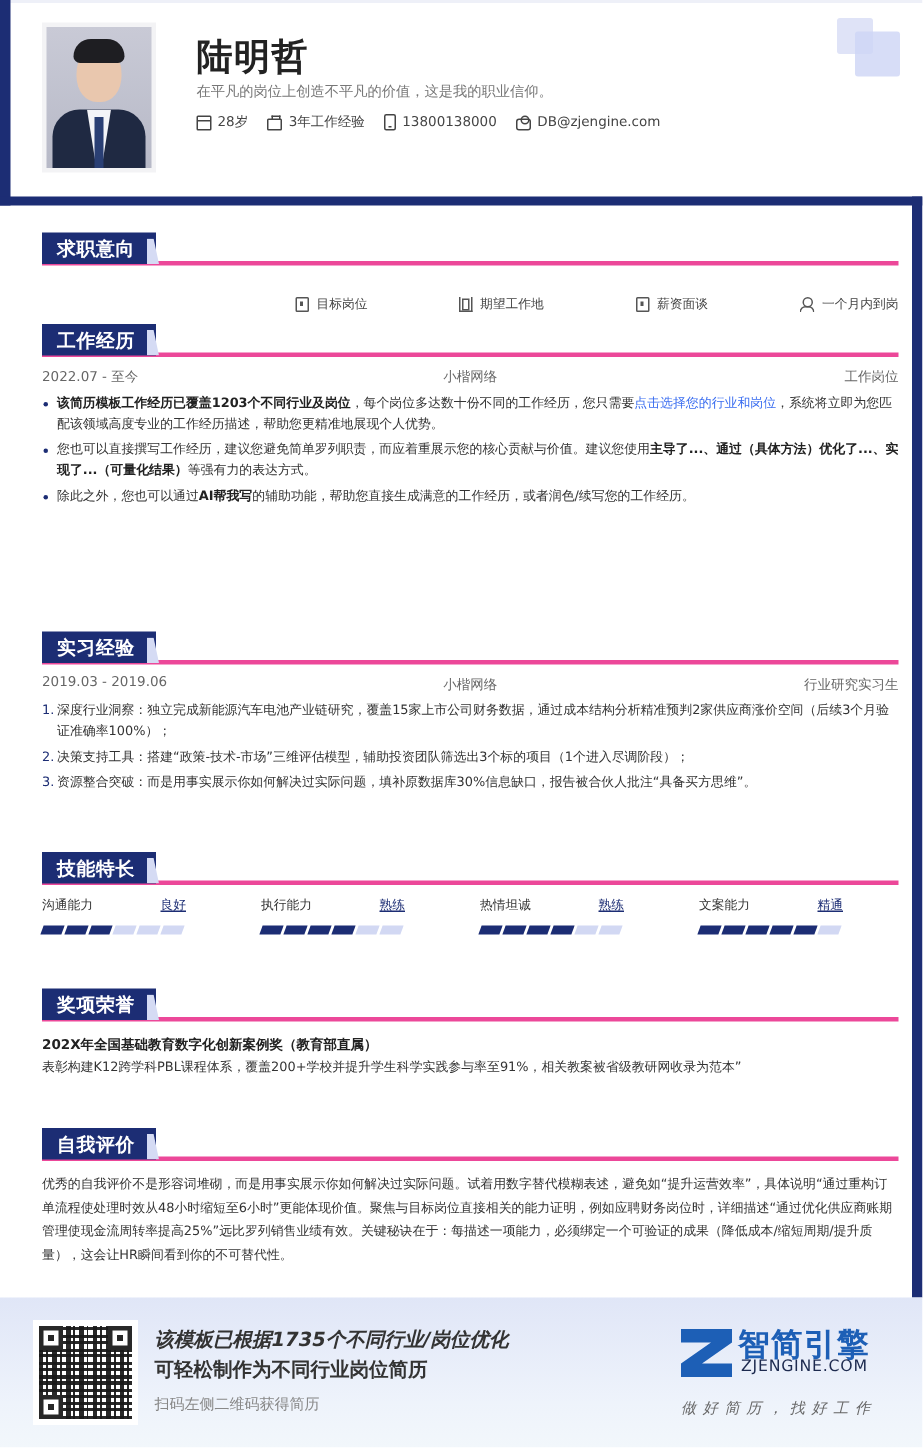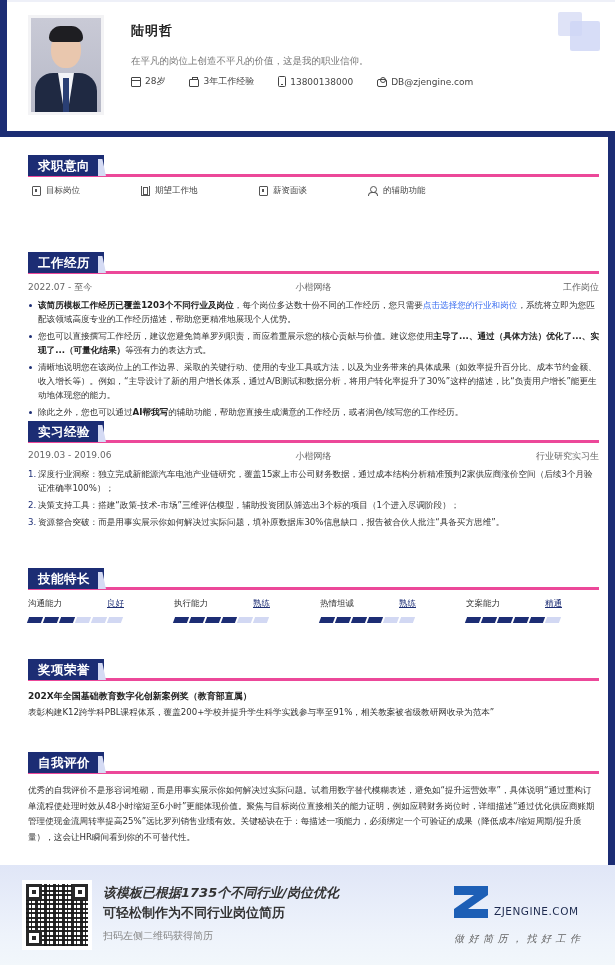--- a/index.html
+++ b/index.html
@@ -14,23 +14,23 @@
 
   
   .photo { position: absolute; left: 28px; top: 15px; width: 76px; height: 100px; background: #f3f3f5; padding: 3px; }
   .photo-inner { width: 70px; height: 94px; background: linear-gradient(180deg, #c9cad6 0%, #b7b9c7 100%); position: relative; overflow: hidden; }
   .photo .head { position: absolute; left: 20px; top: 12px; width: 30px; height: 38px; border-radius: 50% 50% 45% 45%; background: #e9c7ae; }
   .photo .hair { position: absolute; left: 18px; top: 8px; width: 34px; height: 16px; border-radius: 16px 16px 6px 6px; background: #1e1e22; }
   .photo .suit { position: absolute; left: 4px; top: 55px; width: 62px; height: 45px; border-radius: 18px 18px 0 0; background: #1f2942; }
   .photo .shirt { position: absolute; left: 27px; top: 55px; width: 16px; height: 40px; background: #f3f4f8; clip-path: polygon(0 0, 100% 0, 60% 100%, 40% 100%); }
   .photo .tie { position: absolute; left: 32px; top: 60px; width: 6px; height: 34px; background: #2a3f74; }
 
-  .name { position: absolute; left: 131px; top: 22px; font-size: 13px; font-weight: bold; color: #222; letter-spacing: 1px; }
+  .name { position: absolute; left: 131px; top: 22px; font-size: 24px; font-weight: bold; color: #222; letter-spacing: 1px; }
   .motto { position: absolute; left: 131px; top: 55px; font-size: 9.5px; color: #777; }
-  .meta { position: absolute; left: 131px; top: 75px; display: flex; gap: 24px; font-size: 9px; color: #444; align-items: center; justify-content: center; }
+  .meta { position: absolute; left: 131px; top: 75px; display: flex; gap: 13px; font-size: 9px; color: #444; align-items: center; justify-content: center; }
   .meta-item { display: flex; align-items: center; gap: 4px; }
   .ico { display: inline-block; width: 10px; height: 10px; position: relative; }
   .ico-cal { border: 1.2px solid #444; border-radius: 1px; }
   .ico-cal::before { content: ""; position: absolute; left: 0; right: 0; top: 2px; height: 1px; background: #444; }
   .ico-case { border: 1.2px solid #444; border-radius: 1px; height: 8px; margin-top: 2px; }
   .ico-case::before { content: ""; position: absolute; left: 2px; top: -3px; width: 4px; height: 2px; border: 1px solid #444; border-bottom: none; }
   .ico-phone { border: 1.2px solid #444; border-radius: 1.5px; width: 8px; height: 11px; }
   .ico-phone::after { content: ""; position: absolute; left: 2px; bottom: 1px; width: 2px; height: 1px; background: #444; }
   .ico-mail { border: 1.2px solid #444; border-radius: 2px; height: 8px; margin-top: 2px; }
   .ico-mail::before { content: ""; position: absolute; left: 2px; top: -3px; width: 4px; height: 4px; border: 1px solid #444; border-radius: 50%; }
@@ -38,21 +38,21 @@
   .deco1 { position: absolute; left: 558px; top: 12px; width: 24px; height: 24px; background: #dfe3f7; border-radius: 2px; }
   .deco2 { position: absolute; left: 570px; top: 21px; width: 30px; height: 30px; background: rgba(205, 212, 245, 0.8); border-radius: 2px; }
 
   
   .section { position: absolute; left: 28px; width: 571px; }
   .sec-head { position: relative; height: 22px; border-bottom: 3px solid #ec4899; }
   .sec-title { position: absolute; left: 0; top: 0; height: 21px; padding: 0 14px 0 10px; background: #1c2d74; color: #fff; font-size: 12.5px; line-height: 21px; font-weight: bold; letter-spacing: 0.5px; }
   .sec-tab { position: absolute; top: 4px; width: 8px; height: 17px; background: #d5dbf4; clip-path: polygon(0 0, 55% 0, 100% 100%, 0 100%); }
 
   
-  .intent { display: flex; margin-top: 8px; font-size: 8.5px; color: #444; }
+  .intent { display: flex; margin-top: 20px; font-size: 8.5px; color: #444; justify-content: flex-end; }
   .intent-item { display: flex; align-items: center; gap: 5px; }
   .ii-box { width: 9px; height: 10px; border: 1.2px solid #555; border-radius: 1px; position: relative; }
   .ii-box::after { content: ""; position: absolute; left: 2px; top: 2px; width: 2px; height: 3px; background: #555; }
   .ii-bld { width: 9px; height: 10px; border-left: 1.2px solid #555; border-right: 1.2px solid #555; border-bottom: 1.2px solid #555; position: relative; }
   .ii-bld::before { content: ""; position: absolute; left: 1px; top: 1px; width: 3px; height: 6px; border: 1px solid #555; }
   .ii-person { width: 10px; height: 10px; position: relative; }
   .ii-person::before { content: ""; position: absolute; left: 2px; top: 0; width: 5px; height: 5px; border: 1.2px solid #555; border-radius: 50%; }
   .ii-person::after { content: ""; position: absolute; left: 0; bottom: 0; width: 8px; height: 3px; border: 1.2px solid #555; border-bottom: none; border-radius: 4px 4px 0 0; }
 
   
@@ -157,39 +157,38 @@
     <div class="intent-item" style="width:118px;">
       <span class="ii-bld"></span>
       <span>期望工作地</span>
     </div>
     <div class="intent-item" style="width:109px;">
       <span class="ii-box"></span>
       <span>薪资面谈</span>
     </div>
     <div class="intent-item">
       <span class="ii-person"></span>
-      <span>的辅助功能</span>
-    </div>
-  </div>
-</div>
-
-<div class="section" style="top:216px;margin-top:36px;">
+      <span>一个月内到岗</span>
+    </div>
+  </div>
+</div>
+
+<div class="section" style="top:216px;">
   <div class="sec-head">
     <div class="sec-title">工作经历</div>
     <div class="sec-tab" style="left:70px;"></div>
   </div>
   <div class="entry-row">
     <span>2022.07 - 至今</span>
     <span class="mid">小楷网络</span>
     <span class="right">工作岗位</span>
   </div>
   <ul class="bullets">
     <li><b>该简历模板工作经历已覆盖1203个不同行业及岗位</b><span>，每个岗位多达数十份不同的工作经历，您只需要</span><span class="link">点击选择您的行业和岗位</span><span>，系统将立即为您匹配该领域高度专业的工作经历描述，帮助您更精准地展现个人优势。</span></li>
     <li><span>您也可以直接撰写工作经历，建议您避免简单罗列职责，而应着重展示您的核心贡献与价值。建议您使用</span><b>主导了...、通过（具体方法）优化了...、实现了...（可量化结果）</b><span>等强有力的表达方式。</span></li>
-    <li><span>清晰地说明您在该岗位上的工作边界、采取的关键行动、使用的专业工具或方法，以及为业务带来的具体成果（如效率提升百分比、成本节约金额、收入增长等）。例如，“主导设计了新的用户增长体系，通过A/B测试和数据分析，将用户转化率提升了30%”这样的描述，比“负责用户增长”能更生动地体现您的能力。</span></li>
     <li><span>除此之外，您也可以通过</span><b>AI帮我写</b><span>的辅助功能，帮助您直接生成满意的工作经历，或者润色/续写您的工作经历。</span></li>
   </ul>
 </div>
 
 <div class="section" style="top:421px;">
   <div class="sec-head">
     <div class="sec-title">实习经验</div>
     <div class="sec-tab" style="left:70px;"></div>
   </div>
   <div class="entry-row">
@@ -295,15 +294,16 @@
     </div>
   </div>
   <div class="ft-line1">该模板已根据1735个不同行业/岗位优化</div>
   <div class="ft-line2">可轻松制作为不同行业岗位简历</div>
   <div class="ft-line3">扫码左侧二维码获得简历</div>
 
   <svg class="logo-mark" viewBox="0 0 34 32">
     <path d="M0 0 H34 V9 L14 23 H34 V32 H0 V23 L20 9 H0 Z" fill="#1d5fb6"></path>
     <path d="M8 14 L26 14 L22 18 L12 18 Z" fill="#ffffff" opacity="0.0"></path>
   </svg>
+  <div class="logo-cn">智简引擎</div>
   <div class="logo-en">ZJENGINE.COM</div>
   <div class="logo-slogan">做好简历，找好工作</div>
 </div>
 
 </body></html>

